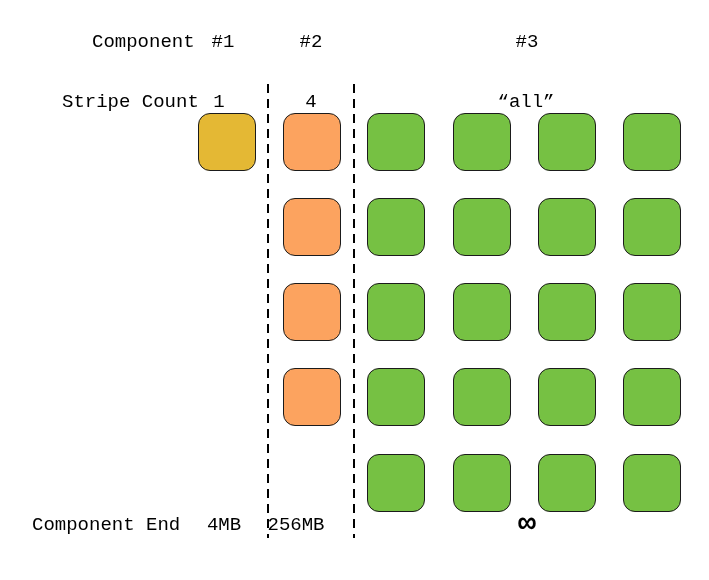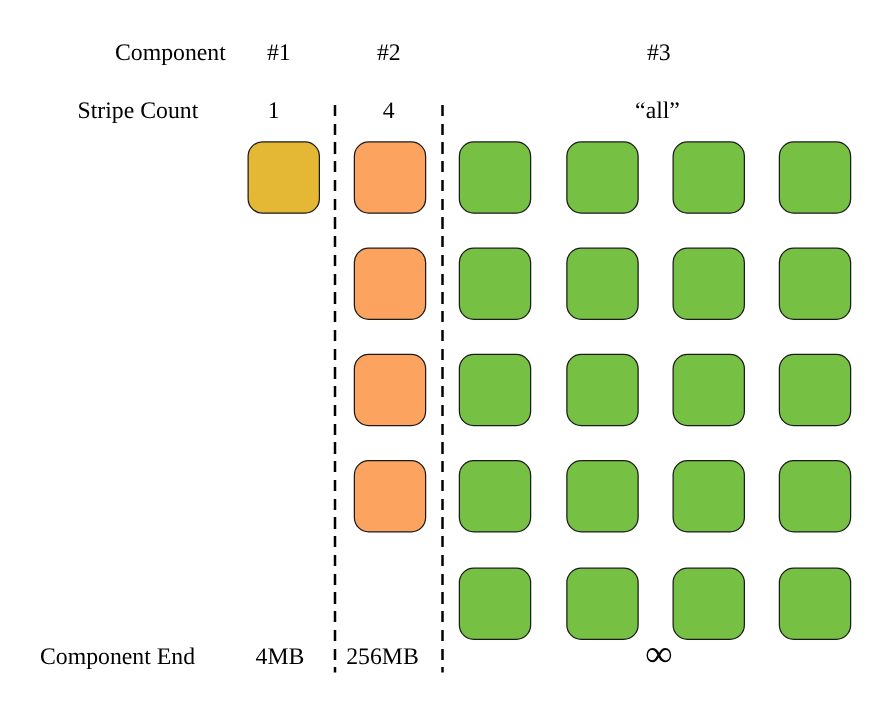--- a/index.html
+++ b/index.html
@@ -5,37 +5,37 @@
   html, body {
     margin: 0;
     padding: 0;
     background: #ffffff;
   }
   .diagram {
     position: relative;
     width: 709px;
     height: 580px;
     background: #ffffff;
-    font-family: Liberation Serif, serif;
+    font-family: Liberation Mono, monospace;
     color: #000000;
     overflow: hidden;
   }
   .lbl {
     position: absolute;
     font-size: 19px;
     line-height: 19px;
     white-space: nowrap;
     color: #000000;
   }
   .lbl.centered {
     transform: translateX(-50%);
     text-align: center;
   }
   .row-header  { top: 33px; }
-  .row-stripe  { top: 79px; }
+  .row-stripe  { top: 93px; }
   .row-end     { top: 516px; }
   .infinity {
     font-size: 30px;
     line-height: 30px;
     font-weight: bold;
     top: 509px;
   }
   .divider {
     position: absolute;
     top: 84px;
@@ -97,16 +97,16 @@
       <div class="square" style="left: 538px; top: 368px; background: rgb(118, 193, 67);"></div>
       <div class="square" style="left: 623px; top: 368px; background: rgb(118, 193, 67);"></div>
       <div class="square" style="left: 367px; top: 454px; background: rgb(118, 193, 67);"></div>
       <div class="square" style="left: 453px; top: 454px; background: rgb(118, 193, 67);"></div>
       <div class="square" style="left: 538px; top: 454px; background: rgb(118, 193, 67);"></div>
       <div class="square" style="left: 623px; top: 454px; background: rgb(118, 193, 67);"></div>
     </div>
 
   <span class="lbl row-end" style="left:32px">Component End</span>
   <span class="lbl row-end centered" style="left:224px">4MB</span>
-  <span class="lbl row-end centered" style="left:306px">256MB</span>
+  <span class="lbl row-end centered" style="left:296px">256MB</span>
   <span class="lbl infinity centered" style="left:527px">∞</span>
 
 </div>
 
 </body></html>

